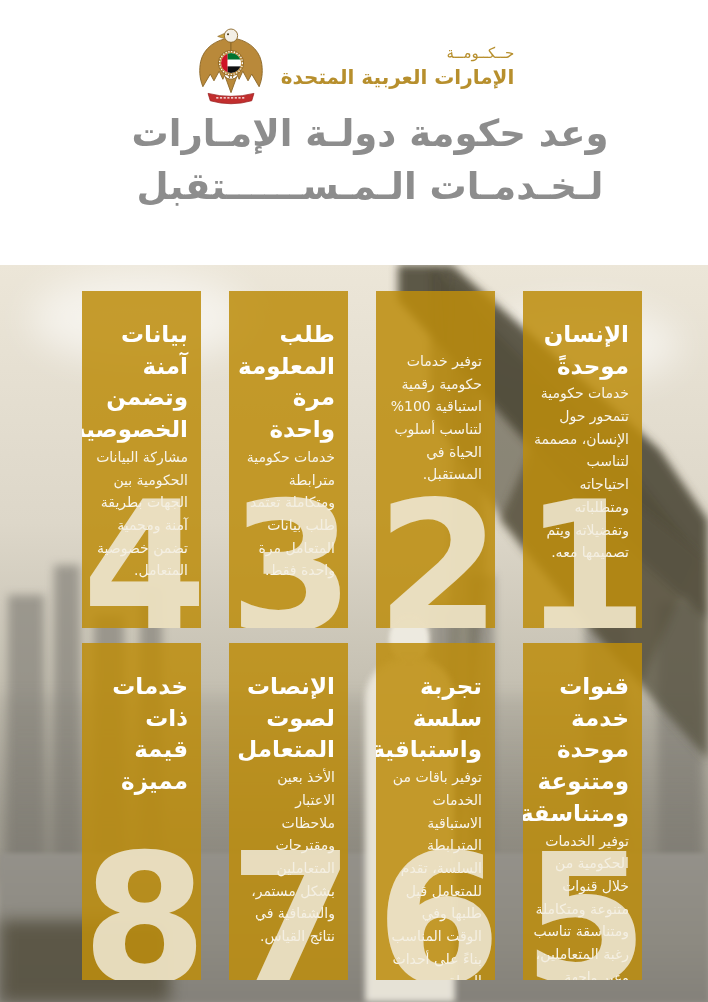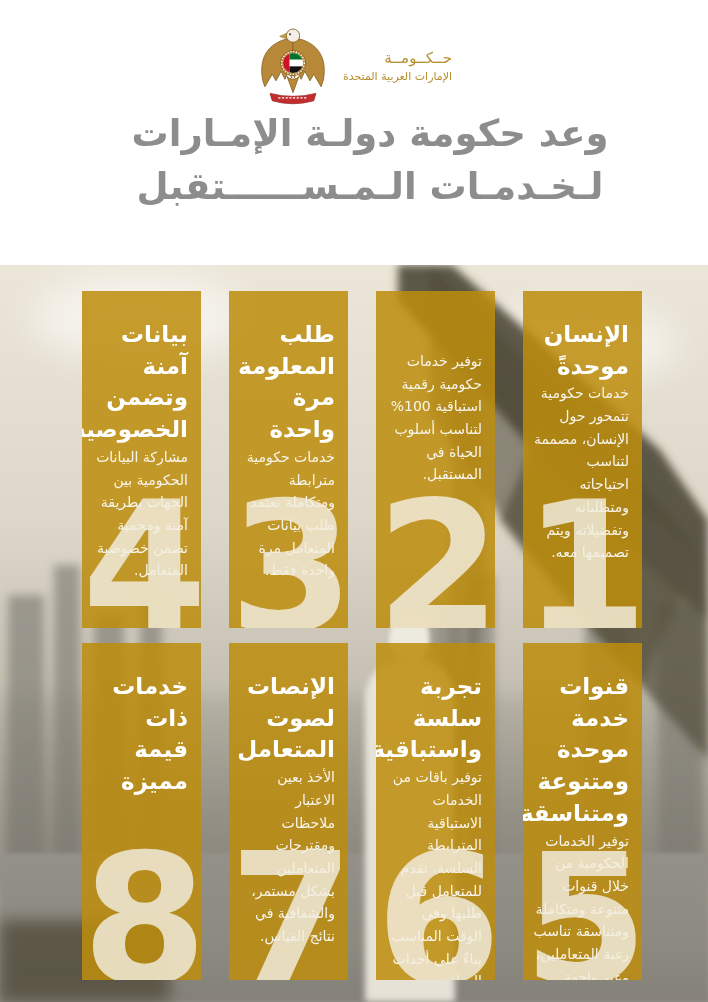--- a/index.html
+++ b/index.html
@@ -6,21 +6,21 @@
   body{
     width:708px;height:1002px;position:relative;overflow:hidden;
     background:#ffffff;
     font-family:"DejaVu Sans", sans-serif;
   }
   
   .header{position:absolute;top:0;left:0;width:708px;height:265px;background:#fff;z-index:3;}
   .gov-logo{position:absolute;top:24px;left:0;right:0;display:flex;justify-content:center;align-items:center;gap:13px;}
   .gov-logo-text{text-align:right;direction:rtl;color:#b78f2d;}
   .gov-l1{font-size:15px;letter-spacing:1px;margin-bottom:3px;}
-  .gov-l2{font-size:11px;font-weight:normal;}
+  .gov-l2{font-size:20px;font-weight:bold;}
   .poster-title{
     position:absolute;top:108px;left:16px;width:708px;margin:0;
     text-align:center;direction:rtl;
     font-size:37px;font-weight:bold;color:#8d8d8d;line-height:1.42;
   }
   
   .photo{position:absolute;top:265px;left:0;width:708px;height:737px;overflow:hidden;z-index:0;
     background:linear-gradient(180deg,#ece6d8 0%,#ddd7c9 35%,#c7c2b4 55%,#a9a599 75%,#95928a 100%);}
   .cloud{position:absolute;background:rgba(255,255,255,.55);border-radius:50%;filter:blur(18px);}
   .c1{left:30px;top:8px;width:220px;height:90px;}

